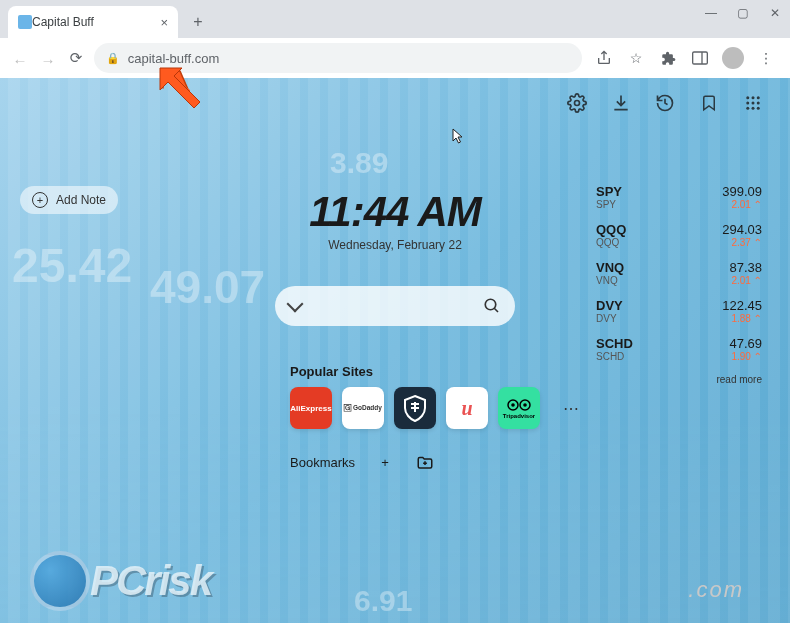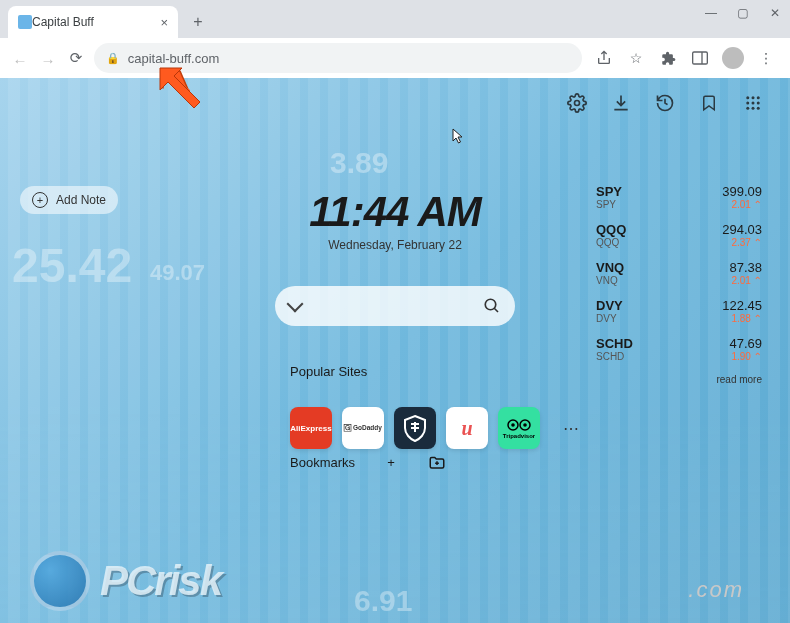--- a/index.html
+++ b/index.html
@@ -58,50 +58,50 @@
 .date { font-size: 12px; color: #333; margin-top: 2px; }
 
 .search-pill {
   position: absolute; left: 50%; top: 208px; transform: translateX(-50%);
   width: 240px; height: 40px; background: rgba(255,255,255,0.8); border-radius: 22px;
   display: flex; align-items: center; padding: 0 14px; justify-content: space-between;
 }
 .caret-down { width: 12px; height: 12px; border-right: 2px solid #444; border-bottom: 2px solid #444; transform: rotate(45deg); margin-top: -4px; }
 
 .popular { position: absolute; left: 290px; top: 286px; }
-.popular h4 { font-size: 13px; font-weight: 400; color: #1a1a1a; margin-bottom: 28px; }
+.popular h4 { font-size: 13px; font-weight: 700; color: #1a1a1a; margin-bottom: 8px; }
 .site-row { display: flex; gap: 10px; }
 .site-tile { width: 42px; height: 42px; border-radius: 8px; background: #fff; display: flex; align-items: center; justify-content: center; font-size: 8px; font-weight: 700; text-align: center; overflow: hidden; box-shadow: 0 2px 4px rgba(0,0,0,0.1); }
 .tile-ali { background: #e43b24; color: #fff; }
 .tile-gd { background: #fff; color: #333; font-size: 6.5px; }
 .tile-shield { background: #1a2b3c; color: #fff; }
 .tile-ude { background: #fff; color: #ea5252; font-size: 20px; font-style: italic; font-family: Georgia, serif; }
 .tile-trip { background: #34e0a1; color: #000; font-size: 6px; }
 .dots-btn { width: 42px; height: 42px; border-radius: 8px; display: flex; align-items: center; justify-content: center; font-size: 16px; color: #333; }
 
-.bookmarks { position: absolute; left: 290px; top: 374px; display: flex; align-items: center; gap: 26px; font-size: 13px; color: #1a1a1a; }
+.bookmarks { position: absolute; left: 290px; top: 374px; display: flex; align-items: center; gap: 20px; font-size: 13px; color: #1a1a1a; }
 .bookmarks .bm-icon { width: 20px; height: 20px; display: flex; align-items: center; justify-content: center; }
 
 .ticker-panel { position: absolute; right: 22px; top: 100px; width: 178px; }
 .ticker-row { display: flex; justify-content: space-between; align-items: flex-start; padding: 6px 6px; }
 .ticker-sym { font-size: 13px; font-weight: 600; color: #1a1a1a; }
 .ticker-sub { font-size: 10px; color: #555; }
 .ticker-price { font-size: 13px; font-weight: 400; color: #1a1a1a; text-align: right; }
 .ticker-delta { font-size: 10px; color: #ff6a3c; text-align: right; }
 .read-more { font-size: 10px; color: #333; text-align: right; padding: 6px 6px 0 0; }
 
 .top-stories { position: absolute; right: 22px; top: 348px; width: 178px; background: rgba(255,255,255,0.35); border-radius: 10px; padding: 12px; }
 .top-stories h5 { font-size: 11px; font-weight: 600; color: #1a1a1a; text-align: center; margin-bottom: 12px; }
 .story { display: flex; gap: 8px; align-items: flex-start; font-size: 10px; color: #1a1a1a; line-height: 1.3; }
 .story-thumb { width: 28px; height: 22px; background: linear-gradient(135deg,#d97b3e,#3e6fa8); border-radius: 3px; flex-shrink: 0; }
 .cursor-ptr { position: absolute; left: 452px; top: 50px; font-size: 13px; color: #222; pointer-events: none; }
 
 .arrow-annot { position: absolute; left: 148px; top: 56px; z-index: 50; pointer-events: none; }
 
-.watermark { position: absolute; left: 30px; bottom: 12px; display: flex; align-items: center; gap: 10px; opacity: 0.78; }
+.watermark { position: absolute; left: 30px; bottom: 12px; display: flex; align-items: center; opacity: 0.78; }
 .wm-circle { width: 60px; height: 60px; border-radius: 50%; background: radial-gradient(circle at 30% 30%, #4aa3dd, #1a6aa8); border: 4px solid rgba(255,255,255,0.6); }
 .wm-text { font-size: 42px; font-style: italic; font-weight: 800; color: rgba(255,255,255,0.85); text-shadow: 2px 2px 0 rgba(60,90,110,0.6); letter-spacing: -2px; }
 .wm-sub { position: absolute; right: 46px; bottom: 20px; font-size: 22px; color: #c8c8c8; font-style: italic; letter-spacing: 2px; }
 
 svg { display: block; }
 </style>
 </head>
 <body>
 
 <div class="browser-chrome">
@@ -147,21 +147,21 @@
       <div class="avatar"></div>
       <div class="toolbar-icon">⋮</div>
     </div>
   </div>
 </div>
 
 <div class="page">
   <div class="bg-bars"></div>
   <div class="bg-num" style="left:330px; top:68px; font-size:30px;">3.89</div>
   <div class="bg-num" style="left:12px; top:160px; font-size:48px;">25.42</div>
-  <div class="bg-num" style="left:150px; top:182px; font-size:22px;">49.07</div>
+  <div class="bg-num" style="left:150px; top:182px; font-size:46px;">49.07</div>
   <div class="bg-num" style="left:354px; top:486px; font-size:30px;margin-top:20px;">6.91</div>
 
   <div class="cursor-ptr">
     <svg width="14" height="16" viewBox="0 0 14 16">
         <path d="M1 1 L1 13 L4 10 L6.5 15 L8.5 14 L6 9 L10 9 Z" fill="#fff" stroke="#222" stroke-width="1"></path>
       </svg>
   </div>
 
   <div class="add-note">
     <div class="plus-circle">+</div>

